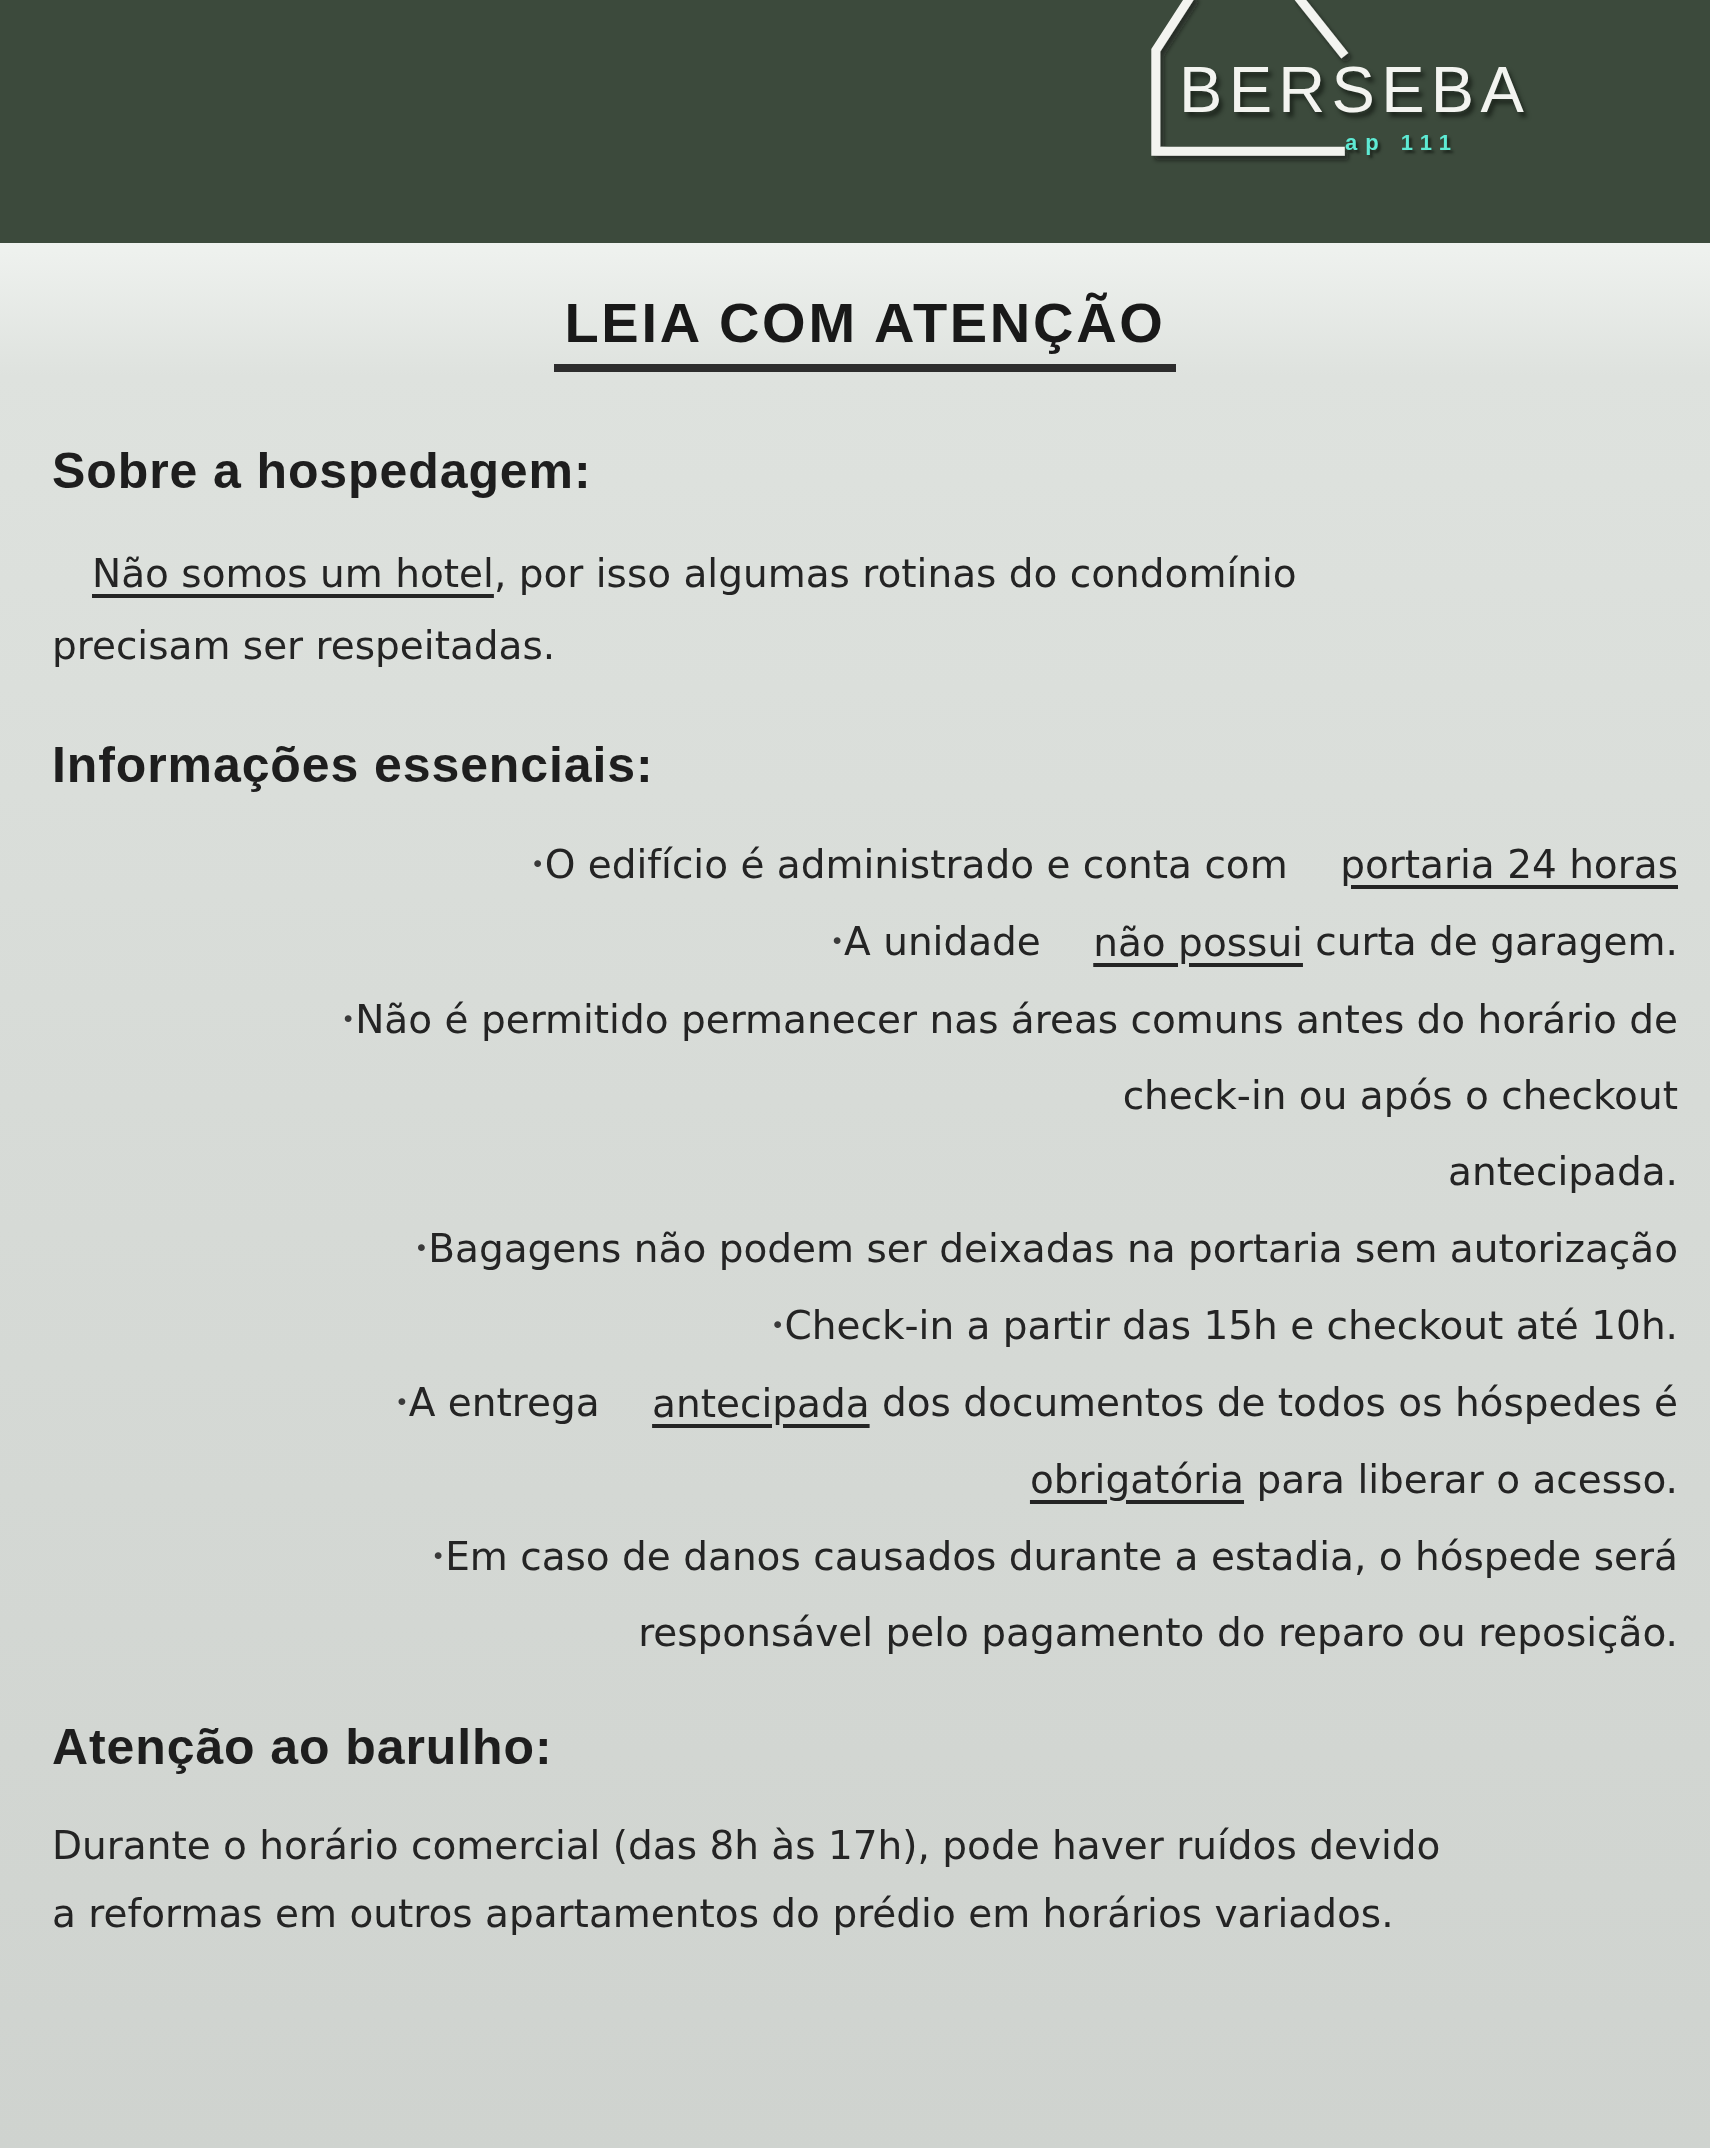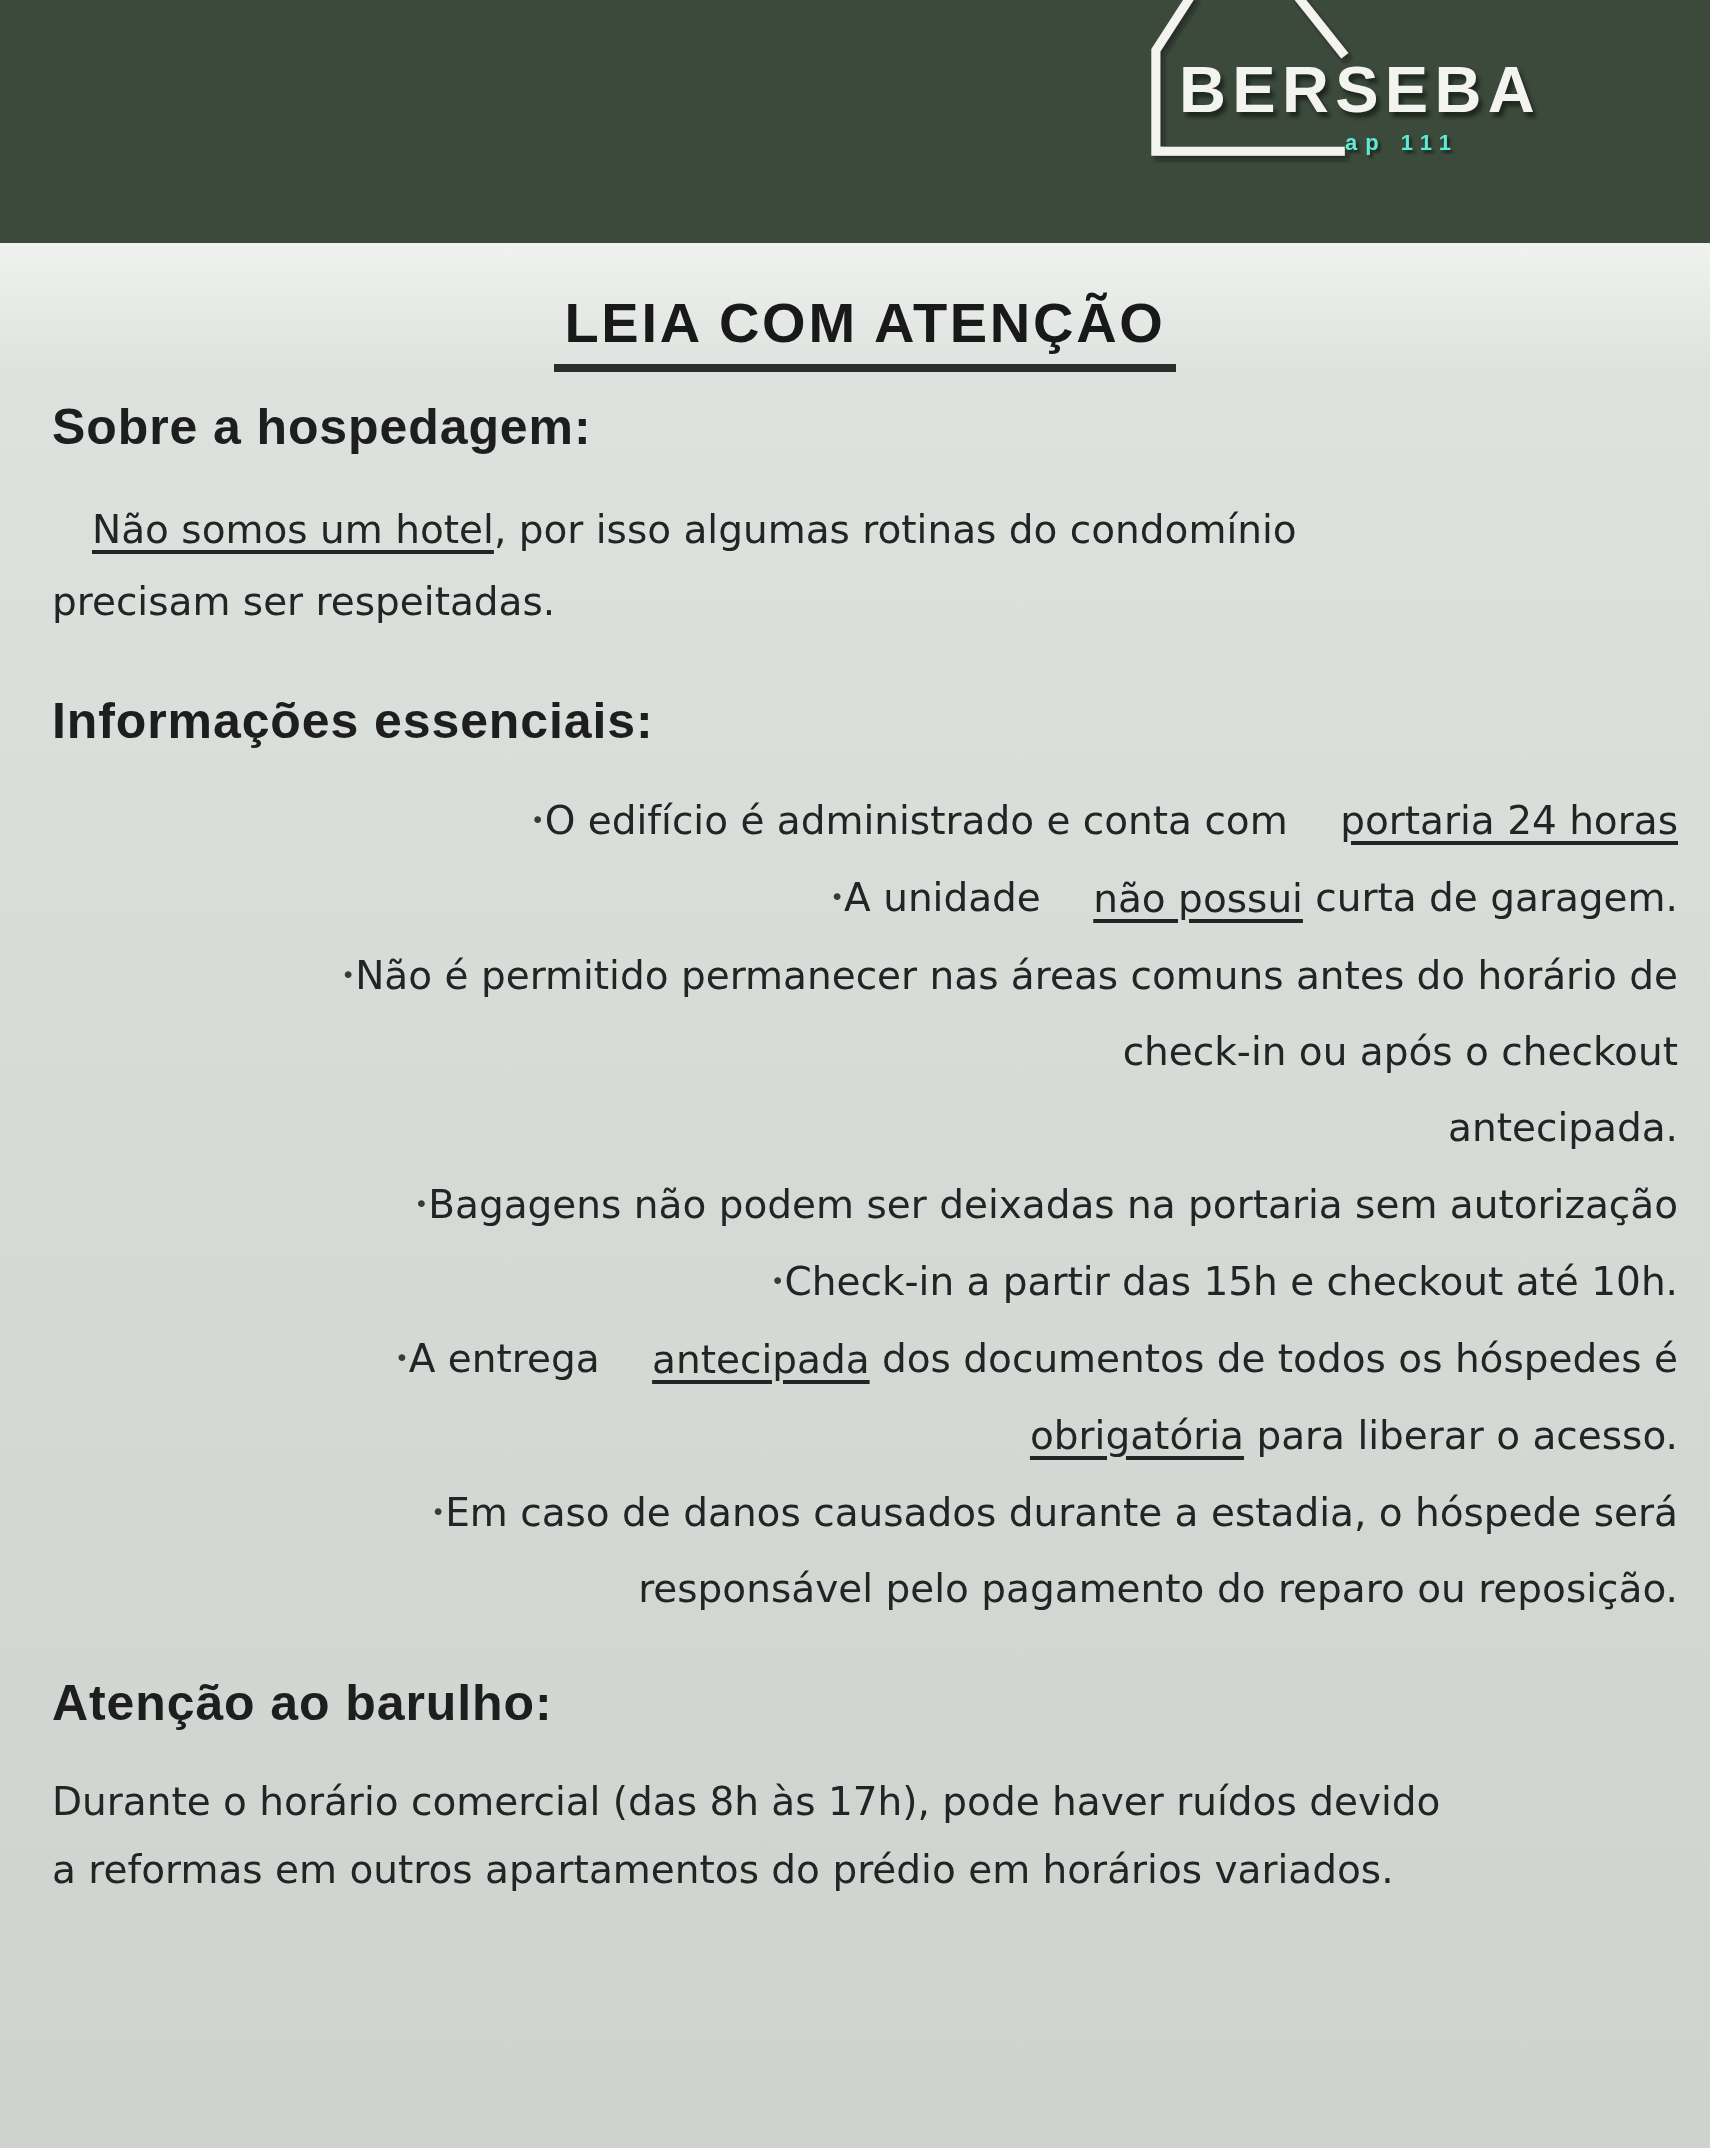--- a/index.html
+++ b/index.html
@@ -12,21 +12,21 @@
   .header{
     position:absolute;left:0;top:0;width:1710px;height:243px;
     background:var(--header-bg,#3c4a3c);
     box-shadow:0 4.5px 14.4px rgba(0,0,0,.30);
   }
   .logo{position:absolute;left:1136px;top:0;width:540px;height:234px;}
   .logo svg{position:absolute;left:0;top:0;}
   .brand{
     position:absolute;left:43px;top:52px;
     font-family:"Liberation Sans",sans-serif;
-    font-weight:bold;font-size:65px;letter-spacing:6.3px;
+    font-weight:normal;font-size:65px;letter-spacing:6.3px;
     color:#f3f4f0;
     text-shadow:3.6px 4.5px 4.5px rgba(10,15,10,.6);
     white-space:nowrap;
   }
   .brand-sub{
     position:absolute;left:209px;top:130px;
     font-family:"Liberation Sans",sans-serif;
     font-weight:bold;font-size:22px;letter-spacing:8px;
     color:#5eead4;text-shadow:2.7px 2.7px 2.7px rgba(10,15,10,.6);
     white-space:nowrap;
@@ -50,21 +50,21 @@
     padding:0 10.8px 9px;
     border-bottom:8px solid #2d2d2d;
     white-space:nowrap;
   }
   .h2{
     margin-top:56px;
     font-family:"Liberation Sans",sans-serif;
     font-weight:bold;font-size:50px;line-height:54px;
     color:#1e1e1e;letter-spacing:0.9px;
   }
-  .h2:nth-of-type(1){margin-top:28px;}
+  .h2:nth-of-type(1){margin-top:72px;}
   .p{margin-top:40px;font-size:39px;line-height:72px;}
   .p .line{white-space:nowrap;}
   .list{margin-top:34px;}
   .li{font-size:39px;line-height:76px;}
   .li .line{white-space:nowrap;text-align:right;}
   .marker{
     display:inline-block;width:36px;margin-left:-18px;
     font-size:23.4px;color:#3a3a3a;vertical-align:6.3px;
   }
   .u{text-decoration:underline;text-decoration-thickness:3.6px;text-underline-offset:7.2px;margin-left:40px;}

